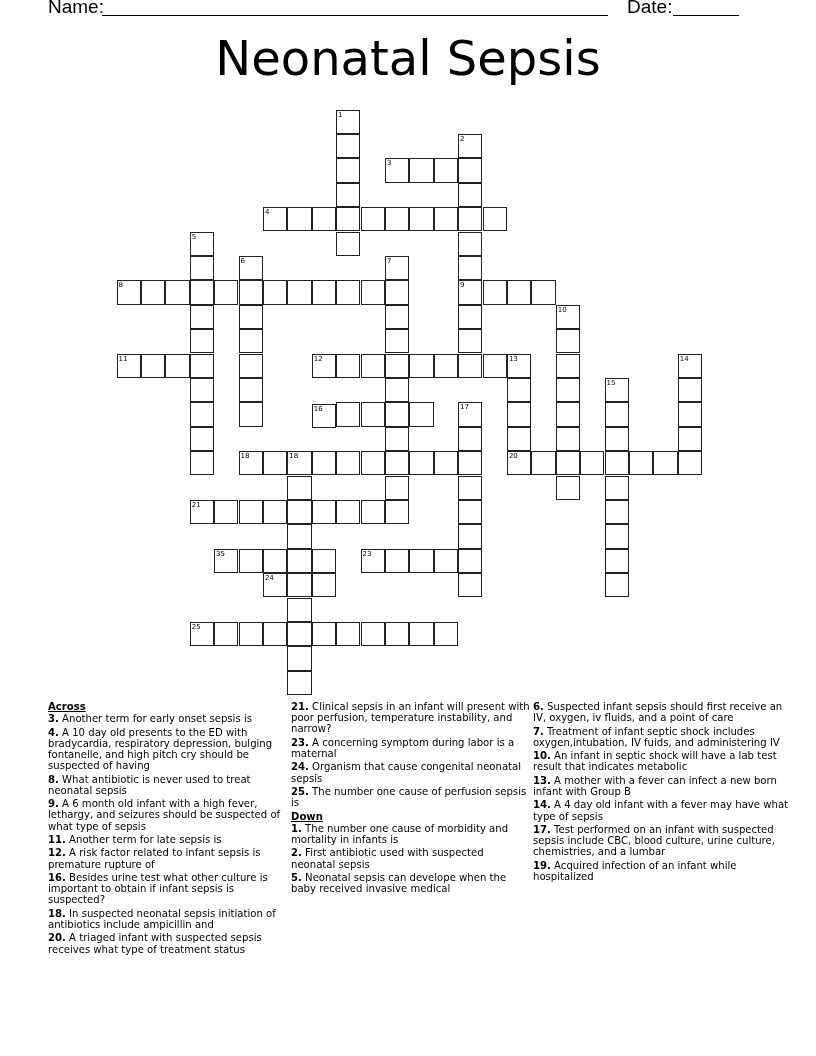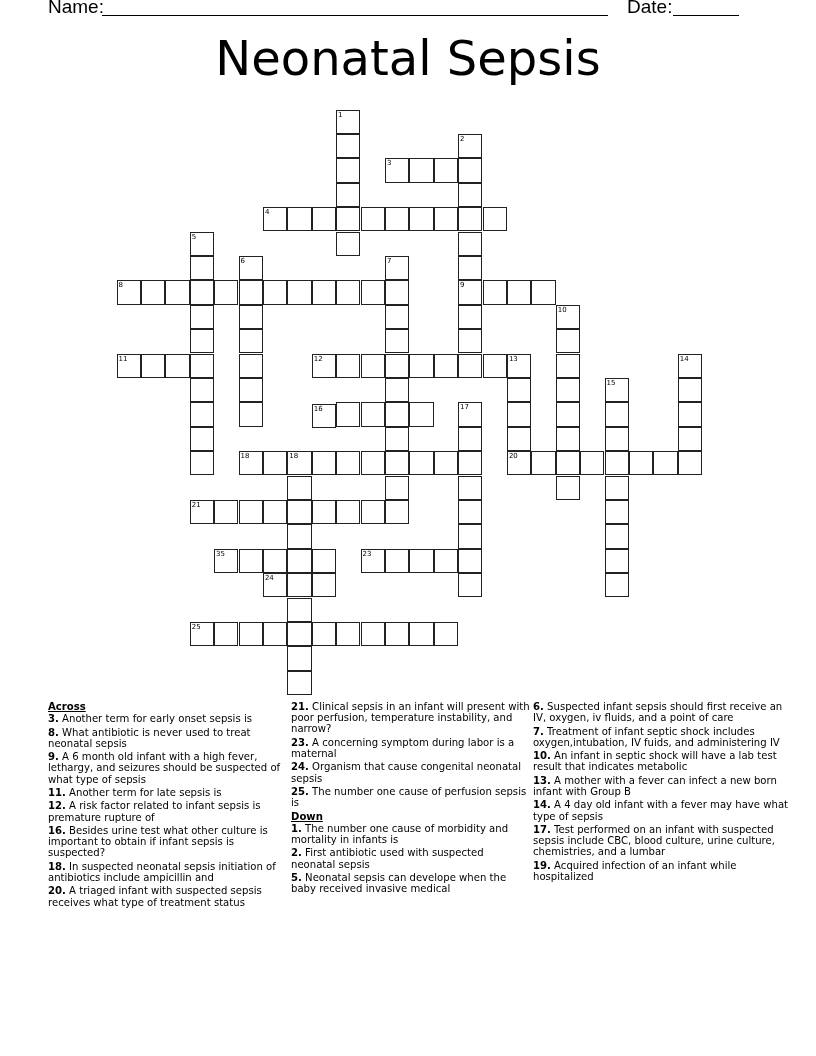--- a/index.html
+++ b/index.html
@@ -244,20 +244,21 @@
     <div class="cell" style="left: 219.6px; top: 512.4px;"></div>
     <div class="cell" style="left: 244px; top: 512.4px;"></div>
     <div class="cell" style="left: 268.4px; top: 512.4px;"></div>
     <div class="cell" style="left: 292.8px; top: 512.4px;"></div>
     <div class="cell" style="left: 317.2px; top: 512.4px;"></div>
   </div>
 
 <div class="col" id="col1">
   <div class="sec">Across</div>
   <div class="clue"><b>3.</b> <span>Another term for early onset sepsis is</span></div>
+  <div class="clue"><b>4.</b> <span>A 10 day old presents to the ED with bradycardia, respiratory depression, bulging fontanelle, and high pitch cry should be suspected of having</span></div>
   <div class="clue"><b>8.</b> <span>What antibiotic is never used to treat neonatal sepsis</span></div>
   <div class="clue"><b>9.</b> <span>A 6 month old infant with a high fever, lethargy, and seizures should be suspected of what type of sepsis</span></div>
   <div class="clue"><b>11.</b> <span>Another term for late sepsis is</span></div>
   <div class="clue"><b>12.</b> <span>A risk factor related to infant sepsis is premature rupture of</span></div>
   <div class="clue"><b>16.</b> <span>Besides urine test what other culture is important to obtain if infant sepsis is suspected?</span></div>
   <div class="clue"><b>18.</b> <span>In suspected neonatal sepsis initiation of antibiotics include ampicillin and</span></div>
   <div class="clue"><b>20.</b> <span>A triaged infant with suspected sepsis receives what type of treatment status</span></div>
 </div>
 
 <div class="col" id="col2">

